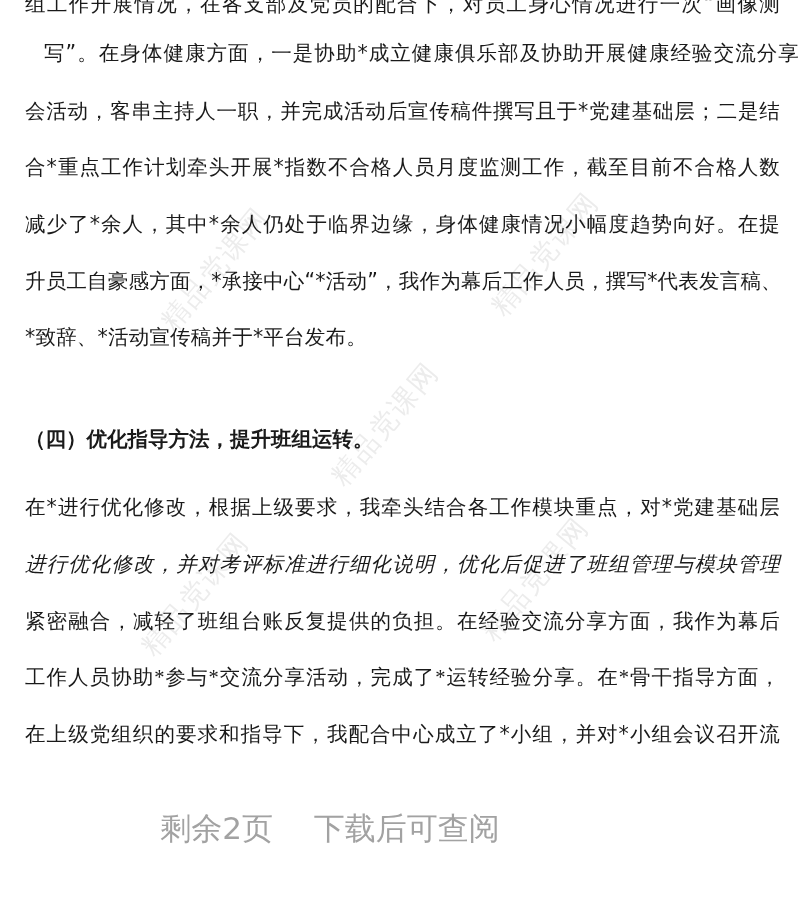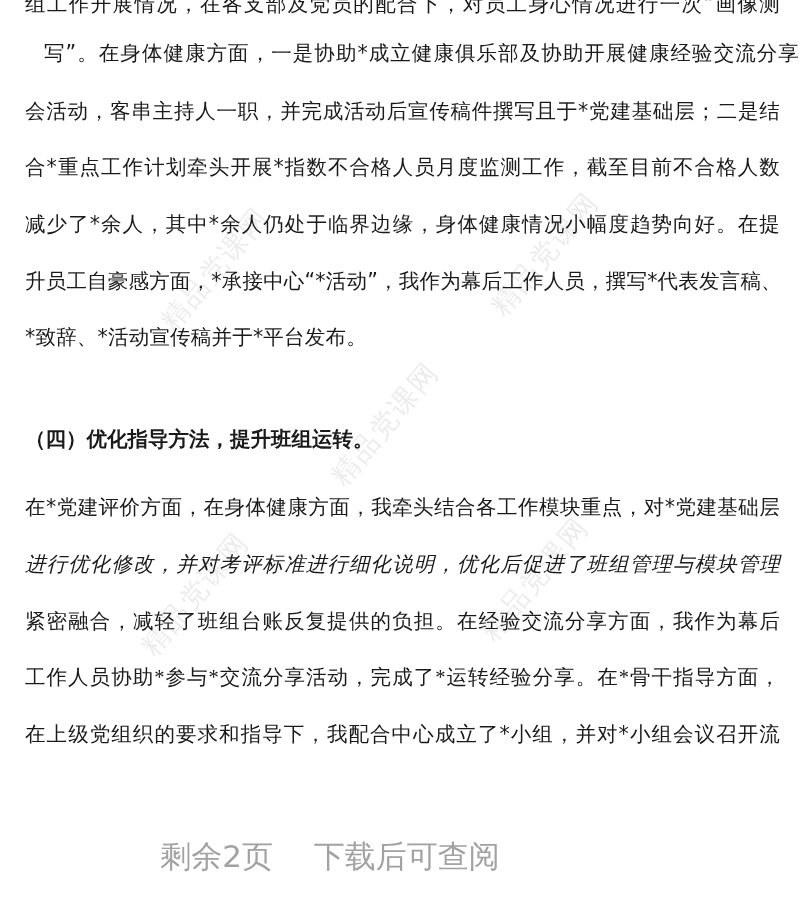--- a/index.html
+++ b/index.html
@@ -58,21 +58,20 @@
     .more-banner {
       position: absolute;
       left: 0;
       top: 806px;
       width: 660px;
       text-align: center;
       font-size: 31px;
       line-height: 44px;
       color: #a2a2a2;
       white-space: pre;
-      margin-top: 28px;
     }
   </style>
 </head>
 <body>
 
 <div class="page">
 
   <div class="watermark" style="left:140px; top:250px;">精品党课网</div>
   <div class="watermark" style="left:470px; top:235px;">精品党课网</div>
   <div class="watermark" style="left:310px; top:405px;">精品党课网</div>
@@ -82,20 +81,20 @@
   <div class="line" style="top:-10px;">组工作开展情况，在各支部及党员的配合下，对员工身心情况进行一次“画像测</div>
   <div class="line" style="top:39px;margin-left:19px;">写”。在身体健康方面，一是协助*成立健康俱乐部及协助开展健康经验交流分享</div>
   <div class="line" style="top:97px;">会活动，客串主持人一职，并完成活动后宣传稿件撰写且于*党建基础层；二是结</div>
   <div class="line" style="top:153px;">合*重点工作计划牵头开展*指数不合格人员月度监测工作，截至目前不合格人数</div>
   <div class="line" style="top:210px;">减少了*余人，其中*余人仍处于临界边缘，身体健康情况小幅度趋势向好。在提</div>
   <div class="line" style="top:267px;">升员工自豪感方面，*承接中心“*活动”，我作为幕后工作人员，撰写*代表发言稿、</div>
   <div class="line short" style="top:323px;">*致辞、*活动宣传稿并于*平台发布。</div>
 
   <div class="heading" style="top:425px;">（四）优化指导方法，提升班组运转。</div>
 
-  <div class="line" style="top:493px;">在*党建评价方面，在身体健康方面，我牵头结合各工作模块重点，对*党建基础层</div>
+  <div class="line" style="top:493px;">在*进行优化修改，根据上级要求，我牵头结合各工作模块重点，对*党建基础层</div>
   <div class="line" style="top:550px;font-style:italic;">进行优化修改，并对考评标准进行细化说明，优化后促进了班组管理与模块管理</div>
   <div class="line" style="top:607px;">紧密融合，减轻了班组台账反复提供的负担。在经验交流分享方面，我作为幕后</div>
   <div class="line" style="top:663px;font-family:Liberation Serif, serif;">工作人员协助*参与*交流分享活动，完成了*运转经验分享。在*骨干指导方面，</div>
   <div class="line" style="top:720px;">在上级党组织的要求和指导下，我配合中心成立了*小组，并对*小组会议召开流</div>
 
   <div class="more-banner">剩余2页　 下载后可查阅</div>
 </div>
 
 </body></html>

